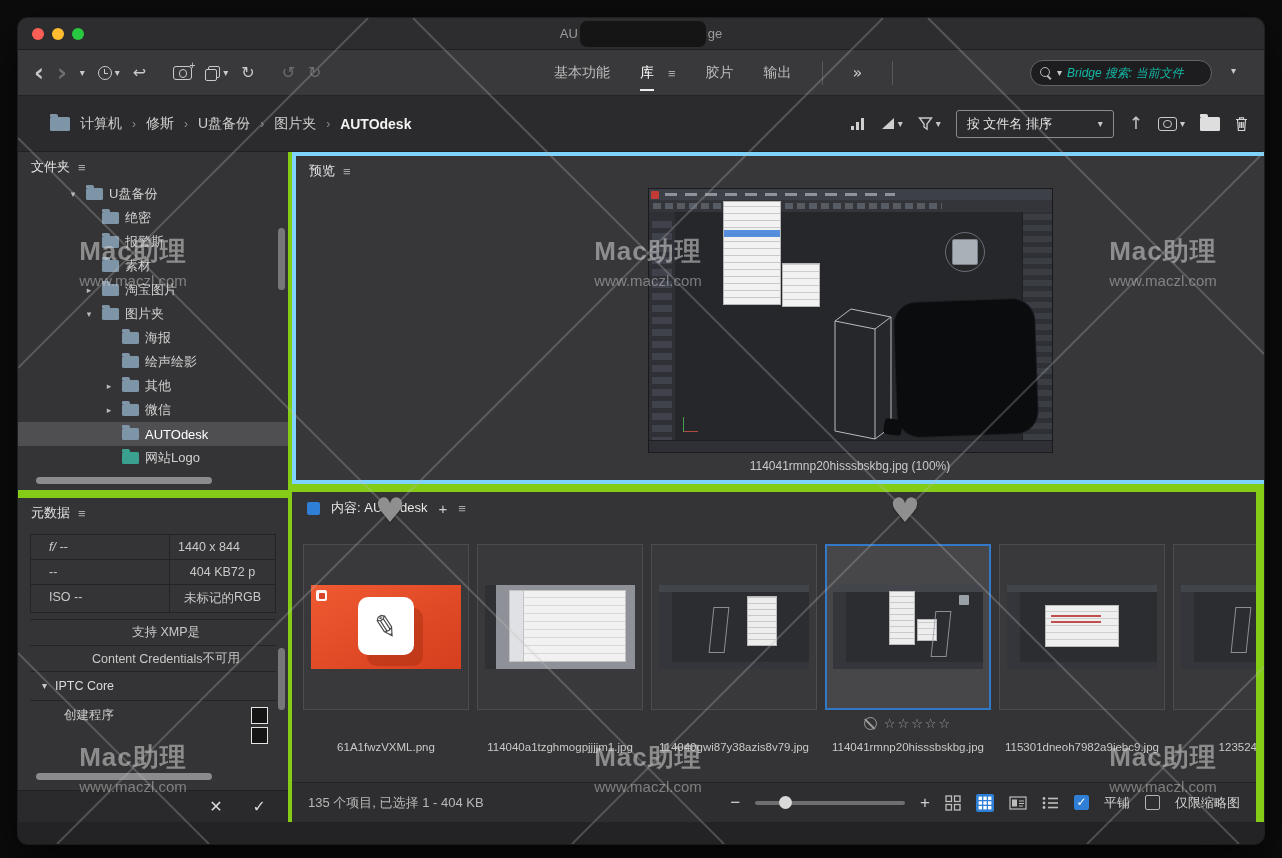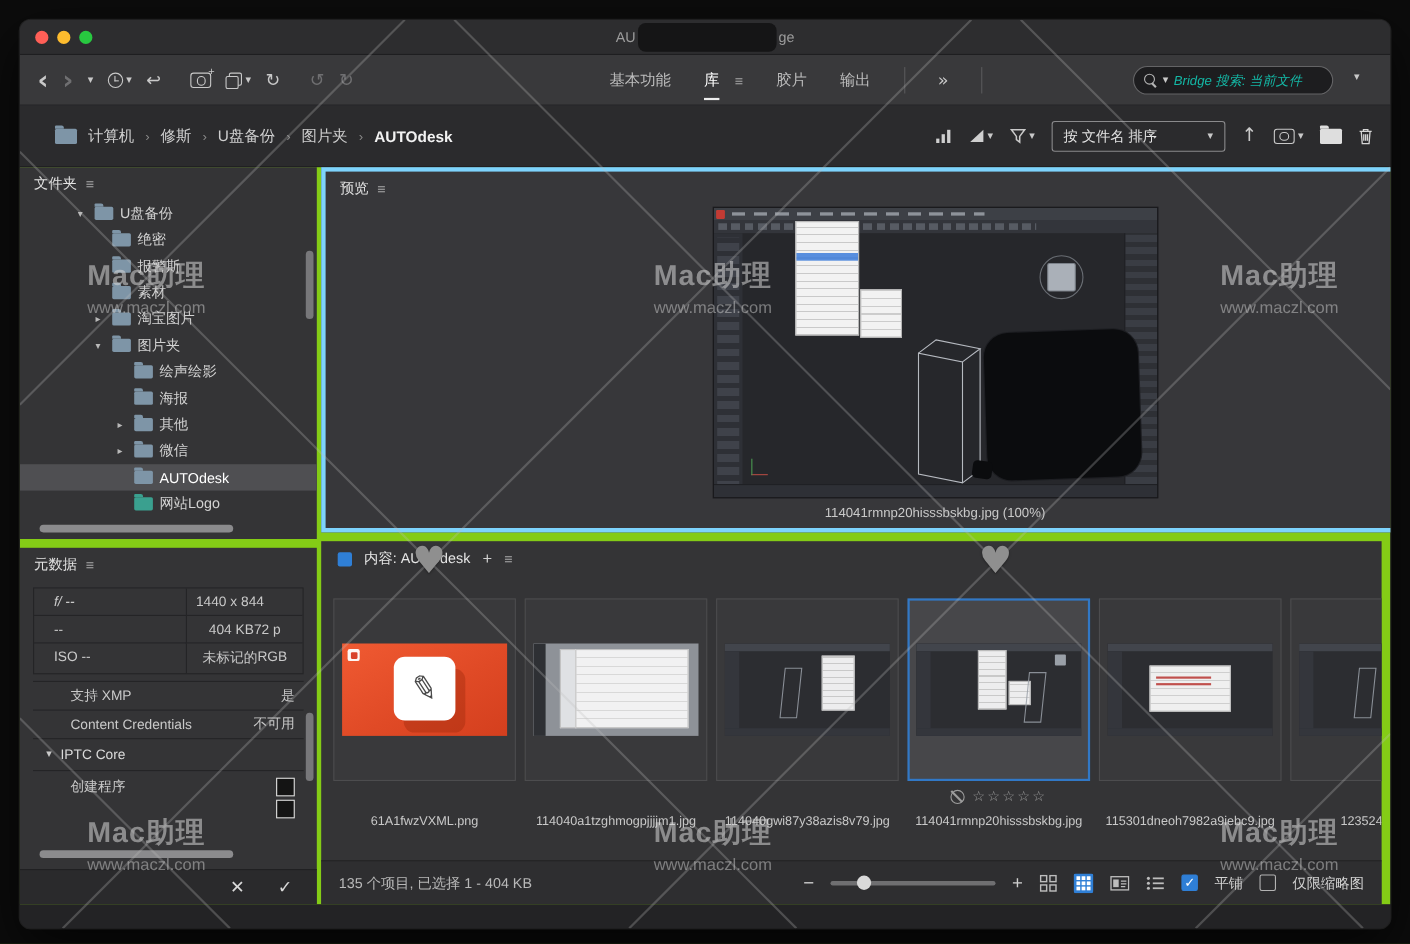--- a/index.html
+++ b/index.html
@@ -73,21 +73,21 @@
 .vscroll{position:absolute;width:7px;border-radius:4px;background:#77777a}
 
 .metadata{left:0;top:346px;width:270px;height:324px}
 .mtable{margin:6px 12px 0;border:1px solid #242426;display:grid;grid-template-columns:57% 43%;font-size:12.5px;color:#c9c9c9}
 .mcell{padding:5px 8px;border-bottom:1px solid #242426;min-height:25px}
 .mcell.lc{border-right:1px solid #242426;padding-left:18px}
 .mcell.last{border-bottom:none}
 .sb2{display:flex;justify-content:center}
 .ital{font-style:italic}
 .mlist{margin:6px 12px 0;border-top:1px solid #242426}
-.mli{display:flex;justify-content:space-between;align-items:center;height:26px;padding:0 8px 0 34px;font-size:12.5px;color:#c9c9c9;border-bottom:1px solid #242426}
+.mli{display:flex;justify-content:center;align-items:center;height:26px;padding:0 8px 0 34px;font-size:12.5px;color:#c9c9c9;border-bottom:1px solid #242426}
 .iptc{display:flex;align-items:center;gap:8px;height:29px;padding:0 8px 0 12px;color:#dadada;font-size:12.5px;border-bottom:1px solid #242426;margin:0 12px}
 .creator{display:flex;justify-content:space-between;align-items:flex-start;padding:6px 8px 0 34px;margin:0 12px;font-size:12.5px;color:#c9c9c9}
 .swcol{display:flex;flex-direction:column;gap:3px}
 .swatch{width:17px;height:17px;background:#141414;border:1px solid #e4e4e4}
 .mfoot{position:absolute;left:0;right:0;bottom:0;height:32px;background:#2a2a2c;border-top:1px solid #202022;
   display:flex;align-items:center;justify-content:flex-end;gap:30px;padding:0 22px;color:#d9d9d9;font-size:16px}
 
 .preview{left:274px;top:0;width:1116px;height:332px;background:#37373a;border:4px solid #7dd3fc}
 .pv-body{position:absolute;left:0;top:28px;right:0;bottom:0;display:flex;justify-content:center}
 .pv-cap{position:absolute;left:0;right:0;bottom:7px;text-align:center;font-size:12px;color:#c9c9c9}
@@ -320,26 +320,26 @@
               <span>淘宝图片</span>
             </div>
         <div class="trow lvl1">
               <span class="tw">▾</span>
               <span class="fic"></span>
               <span>图片夹</span>
             </div>
         <div class="trow lvl2">
               <span class="tw"></span>
               <span class="fic"></span>
-              <span>绘声绘影</span>
+              <span>海报</span>
             </div>
         <div class="trow lvl2">
               <span class="tw"></span>
               <span class="fic"></span>
-              <span>海报</span>
+              <span>绘声绘影</span>
             </div>
         <div class="trow lvl2">
               <span class="tw">▸</span>
               <span class="fic"></span>
               <span>其他</span>
             </div>
         <div class="trow lvl2">
               <span class="tw">▸</span>
               <span class="fic"></span>
               <span>微信</span>

